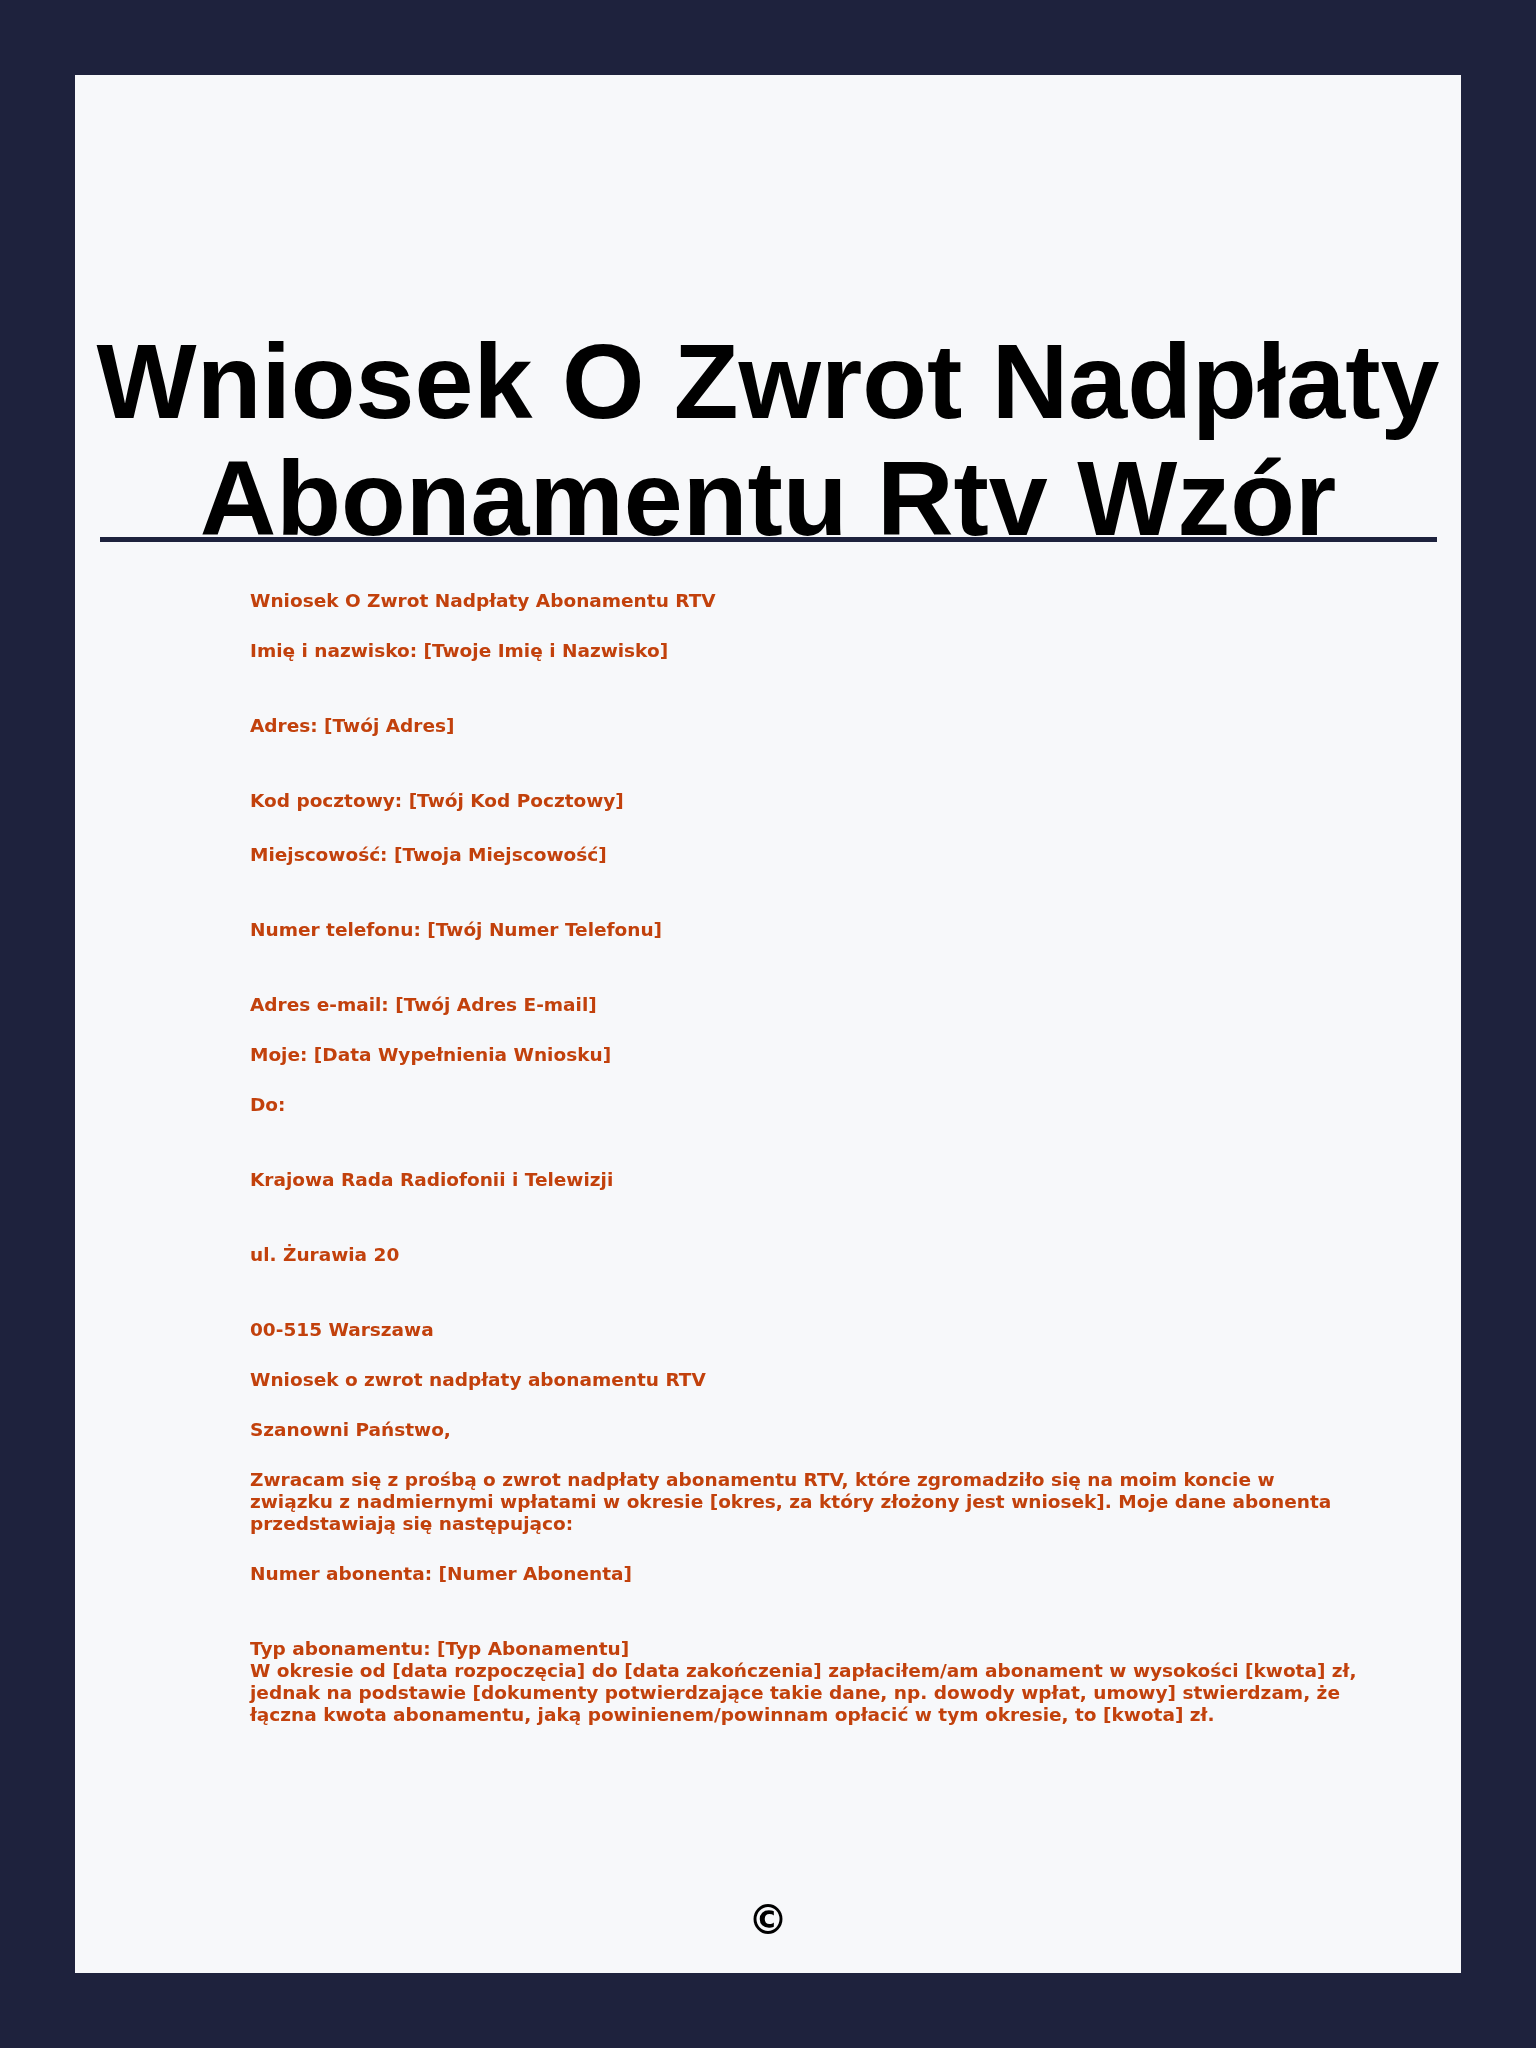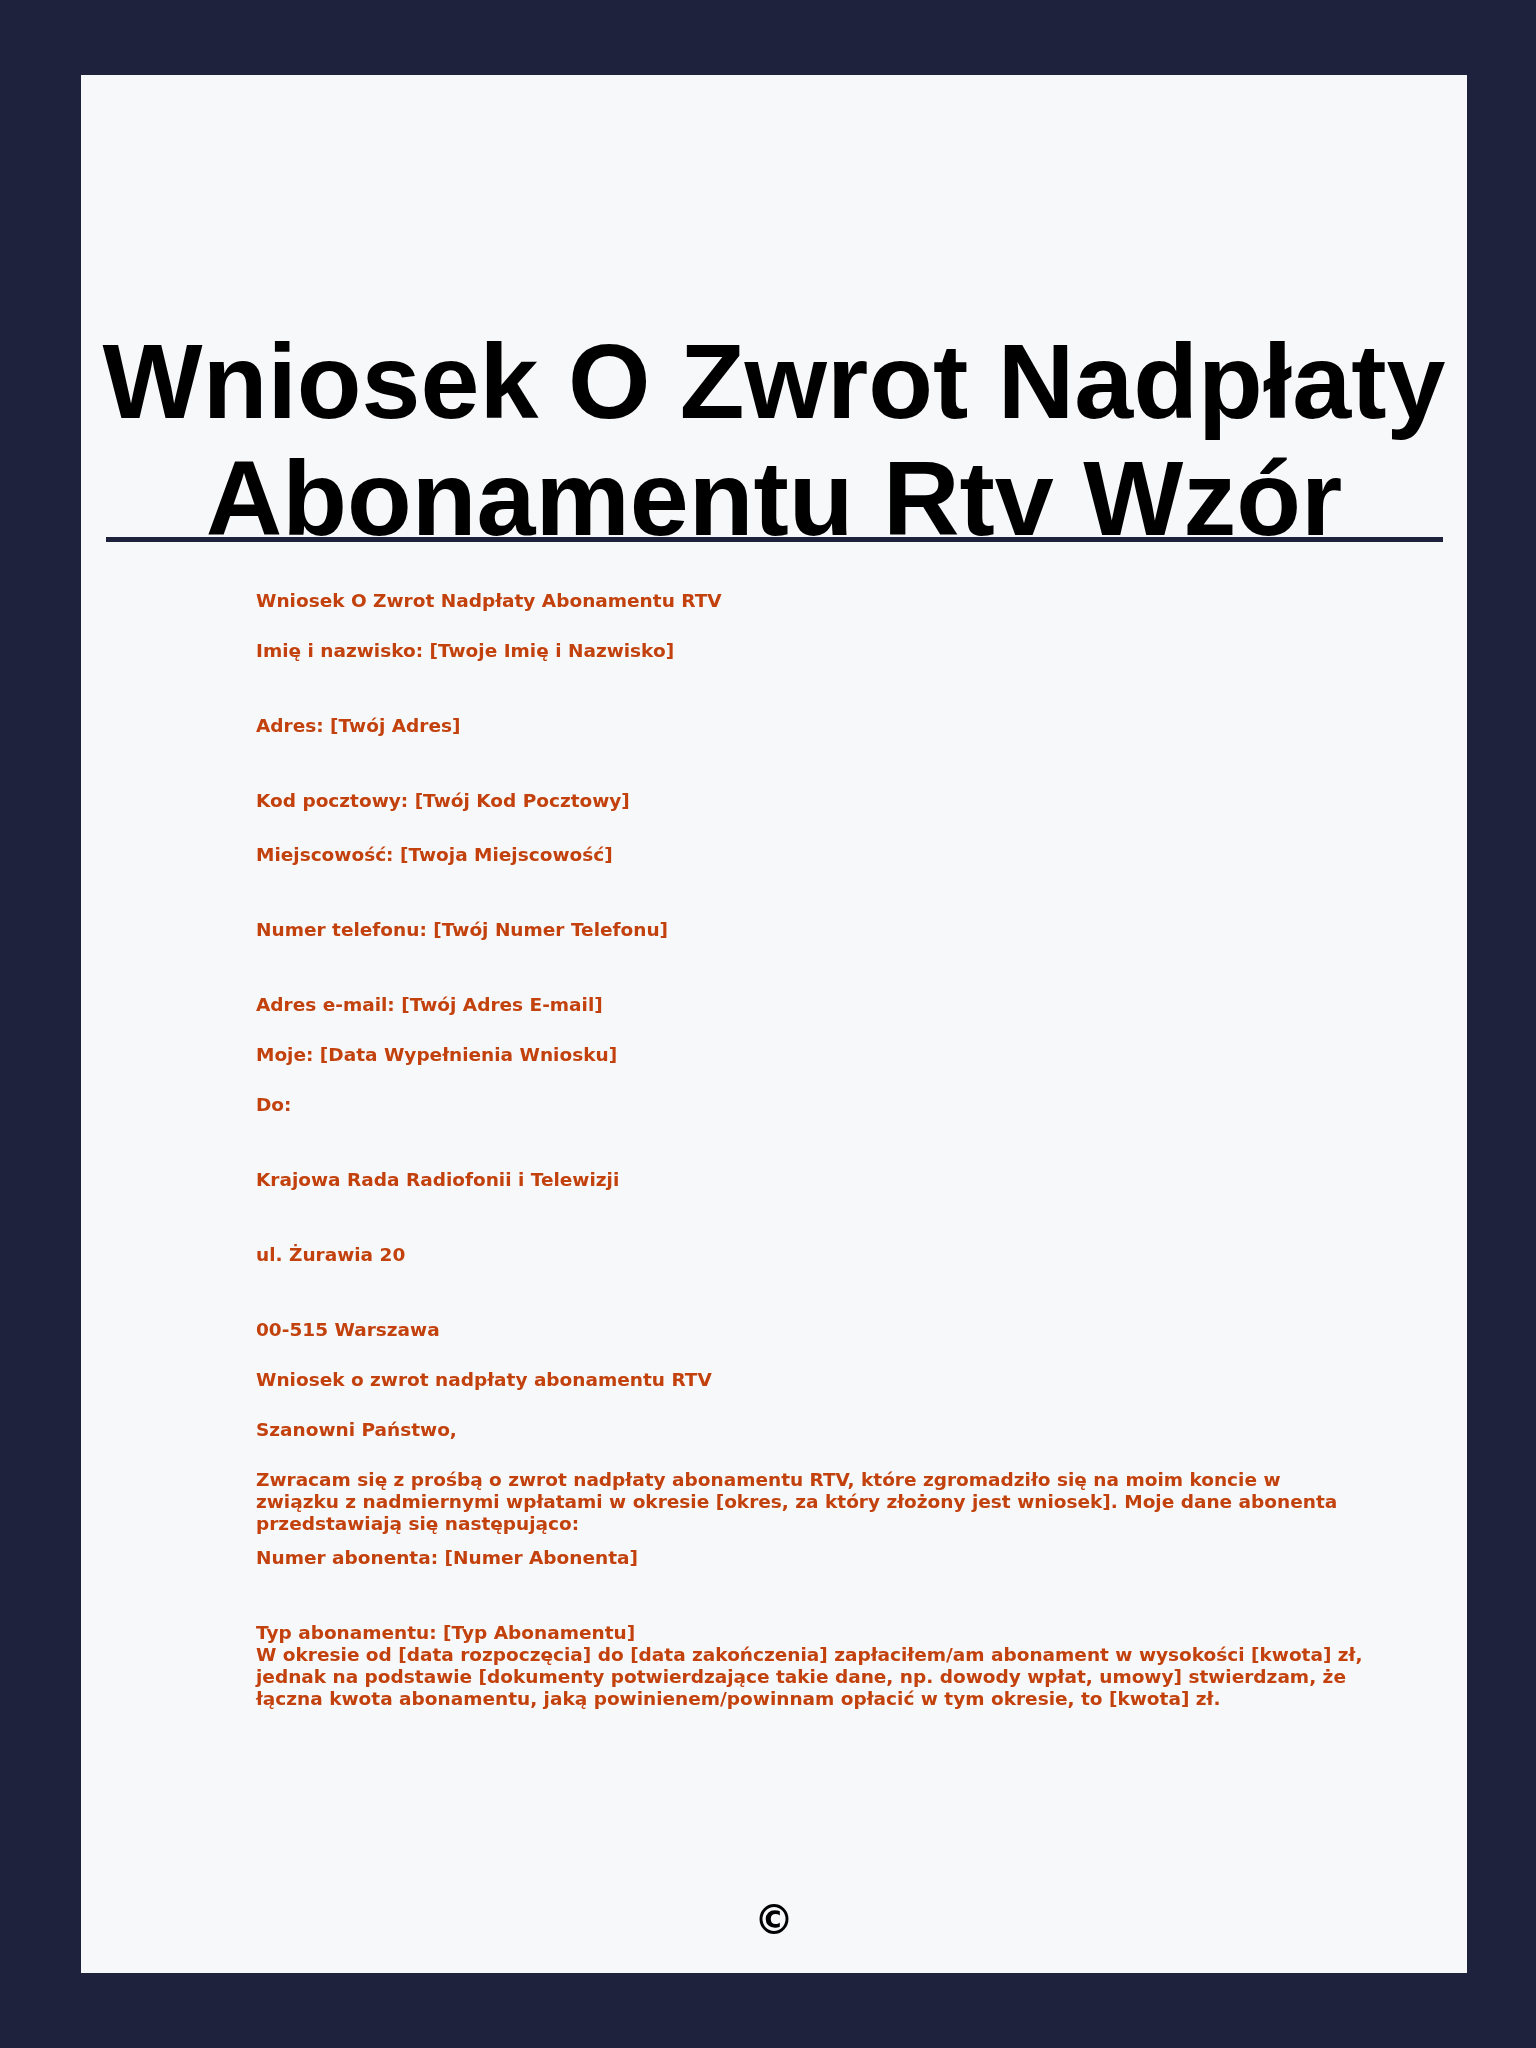--- a/index.html
+++ b/index.html
@@ -9,21 +9,21 @@
     body {
       width: 1536px;
       height: 2048px;
       background: #1e223d;
       position: relative;
       overflow: hidden;
       font-family: "Liberation Sans", sans-serif;
     }
     .page {
       position: absolute;
-      left: 81px;
+      left: 75px;
       top: 75px;
       width: 1386px;
       height: 1898px;
       background: #f7f8fa;
     }
     .title {
       position: absolute;
       left: 0;
       top: 248px;
       width: 1386px;
@@ -91,19 +91,19 @@
     <p style="margin-top:53px">Numer telefonu: [Twój Numer Telefonu]</p>
     <p style="margin-top:53px">Adres e-mail: [Twój Adres E-mail]</p>
     <p style="margin-top:28px">Moje: [Data Wypełnienia Wniosku]</p>
     <p style="margin-top:28px">Do:</p>
     <p style="margin-top:53px">Krajowa Rada Radiofonii i Telewizji</p>
     <p style="margin-top:53px">ul. Żurawia 20</p>
     <p style="margin-top:53px">00-515 Warszawa</p>
     <p style="margin-top:28px">Wniosek o zwrot nadpłaty abonamentu RTV</p>
     <p style="margin-top:28px">Szanowni Państwo,</p>
     <p style="margin-top:28px">Zwracam się z prośbą o zwrot nadpłaty abonamentu RTV, które zgromadziło się na moim koncie w związku z nadmiernymi wpłatami w okresie [okres, za który złożony jest wniosek]. Moje dane abonenta przedstawiają się następująco:</p>
-    <p style="margin-top:12px">Numer abonenta: [Numer Abonenta]</p>
+    <p style="margin-top:28px">Numer abonenta: [Numer Abonenta]</p>
     <p style="margin-top:53px">Typ abonamentu: [Typ Abonamentu]</p>
     <p style="">W okresie od [data rozpoczęcia] do [data zakończenia] zapłaciłem/am abonament w wysokości [kwota] zł, jednak na podstawie [dokumenty potwierdzające takie dane, np. dowody wpłat, umowy] stwierdzam, że łączna kwota abonamentu, jaką powinienem/powinnam opłacić w tym okresie, to [kwota] zł.</p>
   </div>
 
   <div class="copyright">©</div>
 </div>
 
 </body></html>

